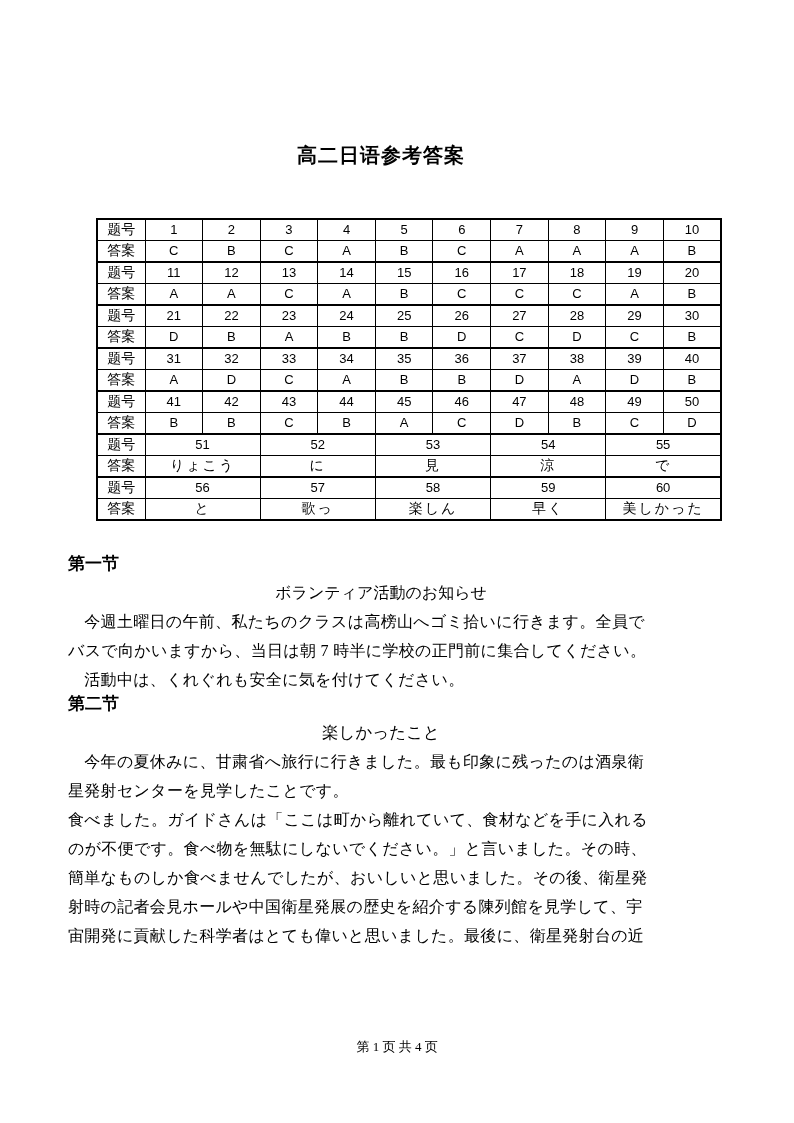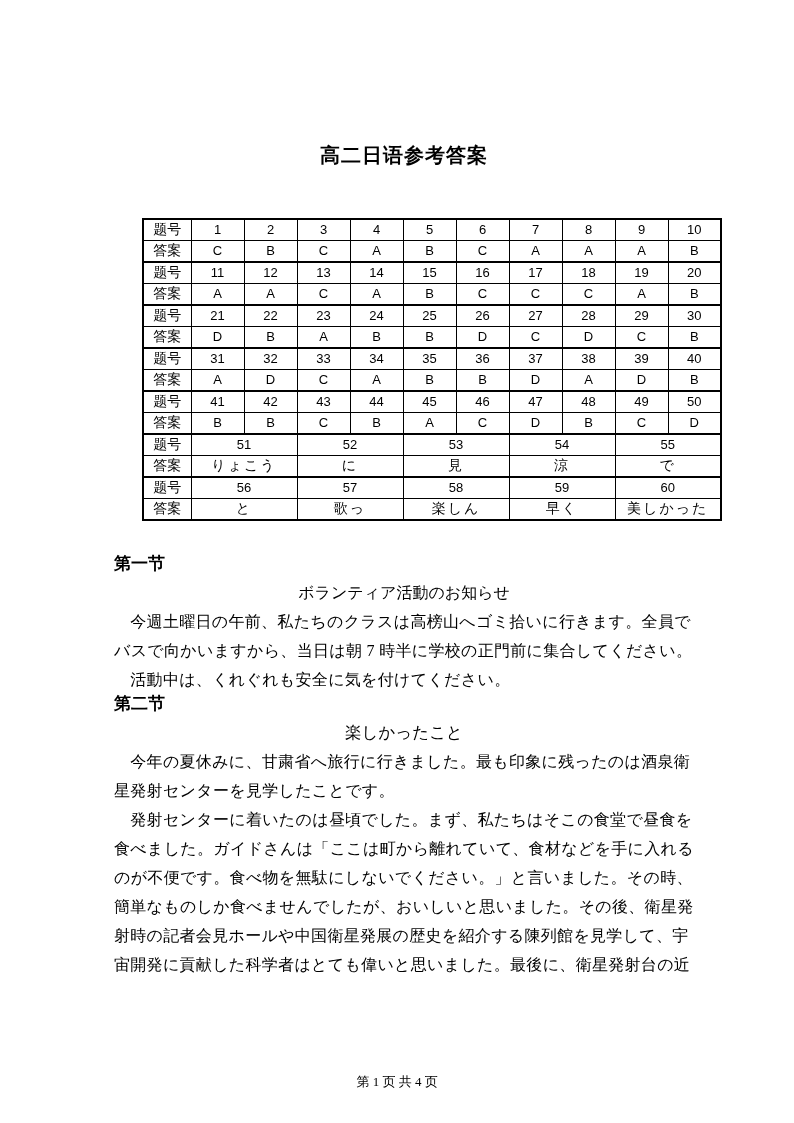--- a/index.html
+++ b/index.html
@@ -5,21 +5,21 @@
   html, body {
     margin: 0;
     padding: 0;
     background: #ffffff;
   }
   .page {
     position: relative;
     width: 794px;
     height: 1123px;
     box-sizing: border-box;
-    padding: 143px 100px 0 114px;
+    padding: 143px 100px 0 68px;
     background: #ffffff;
     color: #000000;
     font-family: "Liberation Serif", serif;
     overflow: hidden;
   }
   .doc-title {
     text-align: center;
     font-family: "Liberation Sans", sans-serif;
     font-weight: bold;
     font-size: 20px;
@@ -74,21 +74,21 @@
     font-size: 16.5px;
   }
   .section .text-line {
     font-size: 16px;
     line-height: 29px;
     letter-spacing: 0.3px;
     white-space: nowrap;
   }
   .footer {
     position: absolute;
-    top: 1074px;
+    top: 1039px;
     left: 0;
     width: 794px;
     text-align: center;
     font-size: 13px;
     line-height: 16px;
   }
 </style>
 </head>
 <body>
 
@@ -282,21 +282,20 @@
         <div class="subtitle">ボランティア活動のお知らせ</div>
         <div class="text-line">　今週土曜日の午前、私たちのクラスは高榜山へゴミ拾いに行きます。全員で</div>
         <div class="text-line">バスで向かいますから、当日は朝 7 時半に学校の正門前に集合してください。</div>
         <div class="text-line">　活動中は、くれぐれも安全に気を付けてください。</div>
       </div>
       <div class="section">
         <div class="heading">第二节</div>
         <div class="subtitle bold">楽しかったこと</div>
         <div class="text-line">　今年の夏休みに、甘粛省へ旅行に行きました。最も印象に残ったのは酒泉衛</div>
         <div class="text-line">星発射センターを見学したことです。</div>
-        <div class="text-line">　発射センターに着いたのは昼頃でした。まず、私たちはそこの食堂で昼食を</div>
         <div class="text-line">食べました。ガイドさんは「ここは町から離れていて、食材などを手に入れる</div>
         <div class="text-line">のが不便です。食べ物を無駄にしないでください。」と言いました。その時、</div>
         <div class="text-line">簡単なものしか食べませんでしたが、おいしいと思いました。その後、衛星発</div>
         <div class="text-line">射時の記者会見ホールや中国衛星発展の歴史を紹介する陳列館を見学して、宇</div>
         <div class="text-line">宙開発に貢献した科学者はとても偉いと思いました。最後に、衛星発射台の近</div>
       </div>
     </div>
 
   <div class="footer">第 1 页 共 4 页</div>
 

